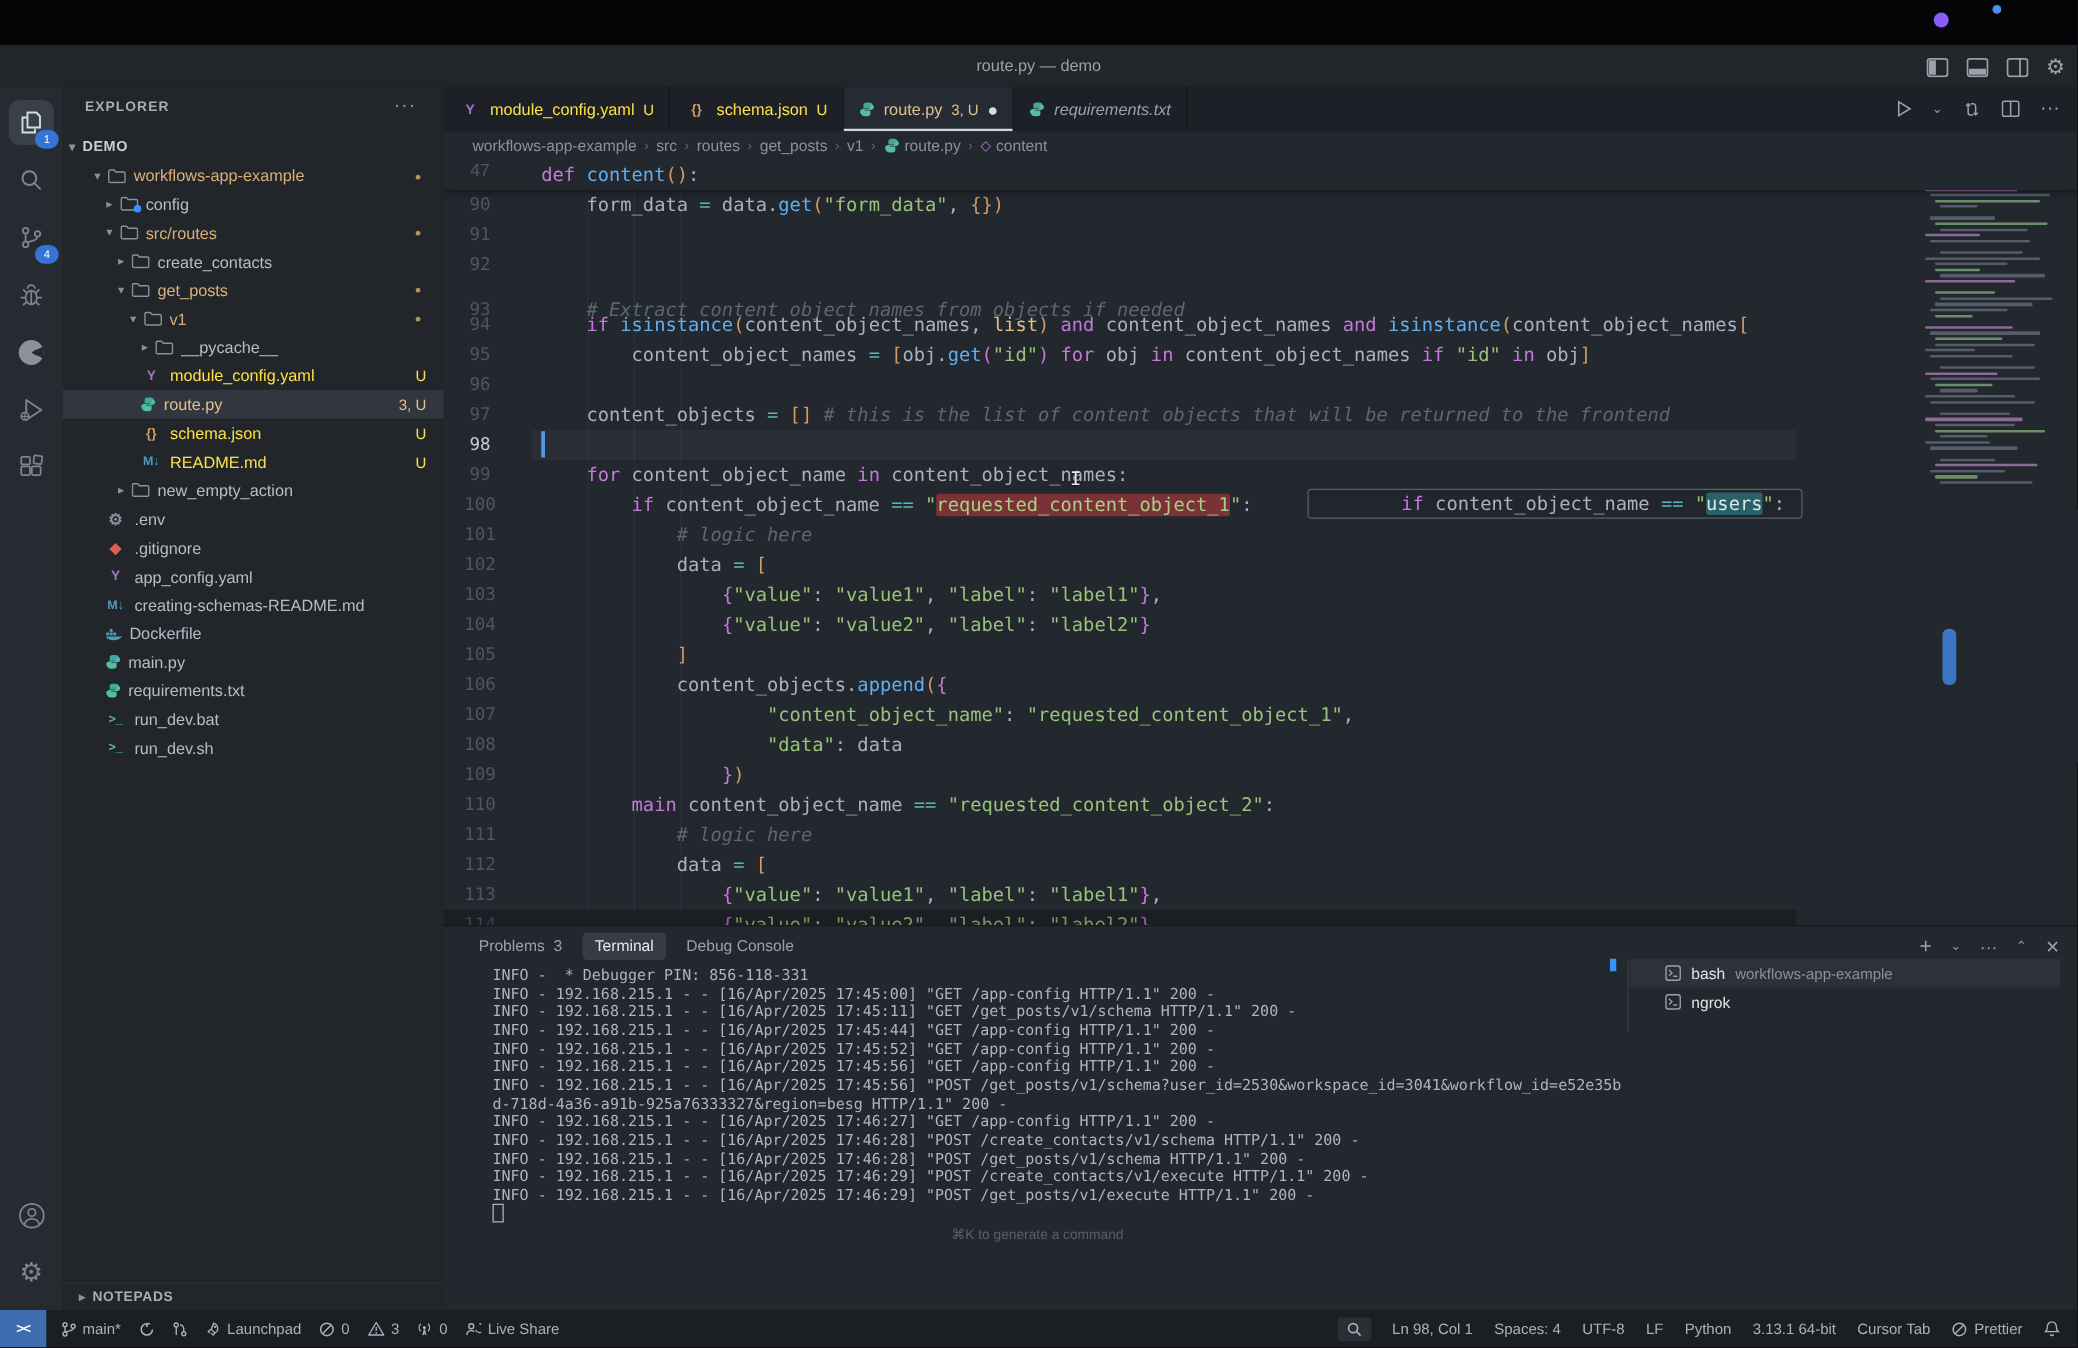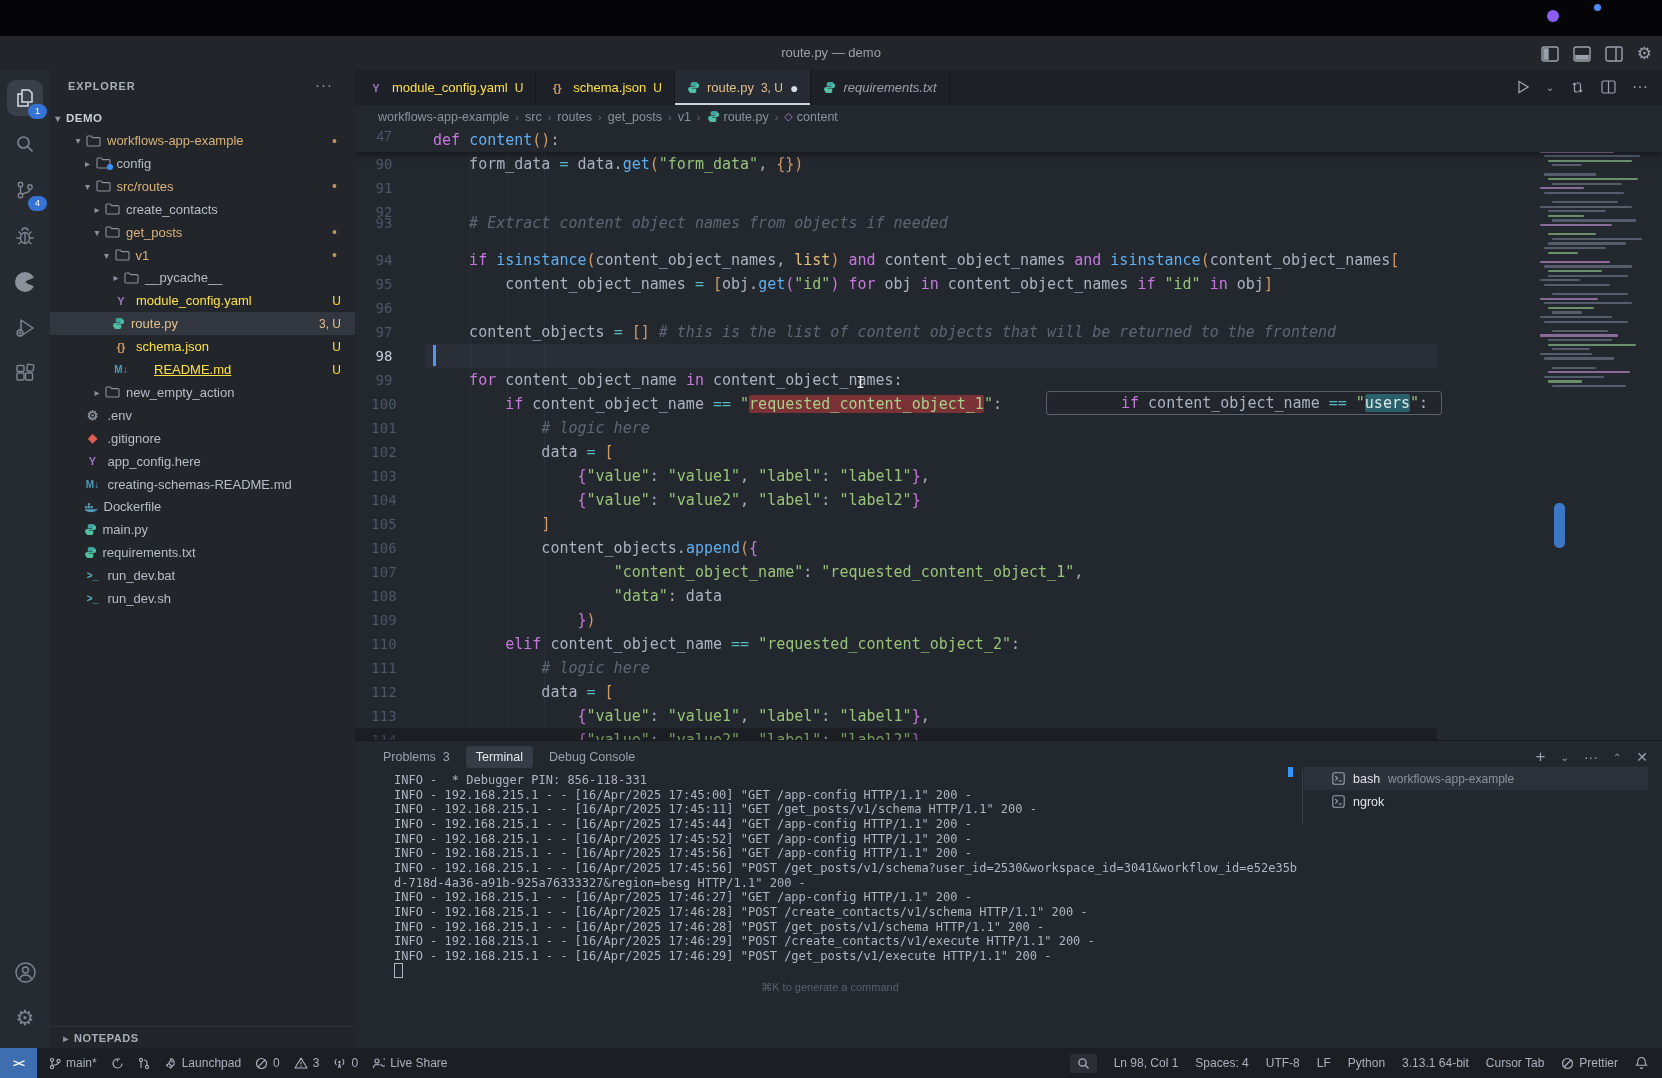--- a/index.html
+++ b/index.html
@@ -307,21 +307,21 @@
           <span style="width:58px;flex:0 0 58px;"></span>
           <span style="width:4px;flex:0 0 4px;"></span>
           <span class="ficon" style="color:#d19a66;">{}</span>
           <span style="margin-left:6px;" class="t-green">schema.json</span>
           <span class="t-right t-green">U</span>
         </div>
         <div class="trow" style="top: 229px;">
           <span style="width:58px;flex:0 0 58px;"></span>
           <span style="width:4px;flex:0 0 4px;"></span>
           <span class="ficon" style="color:#519aba;font-size:10px;">M↓</span>
-          <span style="margin-left:24px;text-decoration:underline;" class="t-green">README.md</span>
+          <span style="margin-left:6px;" class="t-green">README.md</span>
           <span class="t-right t-green">U</span>
         </div>
         <div class="trow" style="top: 251.9px;">
           <span style="width:39px;flex:0 0 39px;"></span>
           <span class="chev">▸</span>
           <span style="position:relative;">
             <svg width="15" height="12" viewBox="0 0 15 12">
               <path d="M1 2 a1 1 0 0 1 1-1 h3.2 l1.4 1.6 H13 a1 1 0 0 1 1 1 V10 a1 1 0 0 1 -1 1 H2 a1 1 0 0 1 -1 -1 Z" fill="none" stroke="#8a919b" stroke-width="1.1"></path>
             </svg>
           </span>
@@ -336,21 +336,21 @@
         <div class="trow" style="top: 297.7px;">
           <span style="width:29.5px;flex:0 0 29.5px;"></span>
           <span style="width:4px;flex:0 0 4px;"></span>
           <span class="ficon" style="color:#e05f54;font-size:12px;">◆</span>
           <span style="margin-left:6px;" class="">.gitignore</span>
         </div>
         <div class="trow" style="top: 320.6px;">
           <span style="width:29.5px;flex:0 0 29.5px;"></span>
           <span style="width:4px;flex:0 0 4px;"></span>
           <span class="ficon" style="color:#a074c4;">Y</span>
-          <span style="margin-left:6px;" class="">app_config.here</span>
+          <span style="margin-left:6px;" class="">app_config.yaml</span>
         </div>
         <div class="trow" style="top: 343.5px;">
           <span style="width:29.5px;flex:0 0 29.5px;"></span>
           <span style="width:4px;flex:0 0 4px;"></span>
           <span class="ficon" style="color:#519aba;font-size:10px;">M↓</span>
           <span style="margin-left:6px;" class="">creating-schemas-README.md</span>
         </div>
         <div class="trow" style="top: 366.4px;">
           <span style="width:29.5px;flex:0 0 29.5px;"></span>
           <span style="width:4px;flex:0 0 4px;"></span>
@@ -500,38 +500,38 @@
     </div>
 
   <div class="abs" id="editor">
     <div class="iguide" style="left:115px;"></div>
     <div class="iguide" style="left:152px;"></div>
     <div class="iguide" style="left:189px;"></div>
     <div id="code-lines">
         <div class="code-line" style="top: 24px;"><span class="lnum">90</span><span class="ctext"><span class="tk-p">    form_data </span><span class="tk-o">=</span><span class="tk-p"> data.</span><span class="tk-f">get</span><span class="tk-b">(</span><span class="tk-s">"form_data"</span><span class="tk-p">, </span><span class="tk-b">{})</span></span></div>
         <div class="code-line" style="top: 48px;"><span class="lnum">91</span></div>
         <div class="code-line" style="top: 72px;"><span class="lnum">92</span><span class="ctext"></span></div>
-        <div class="code-line" style="top: 83px;"><span class="lnum">93</span><span class="ctext"><span class="tk-c">    # Extract content object names from objects if needed</span></span></div>
+        <div class="code-line" style="top: 108px;"><span class="lnum">93</span><span class="ctext"><span class="tk-c">    # Extract content object names from objects if needed</span></span></div>
         <div class="code-line" style="top: 120px;"><span class="lnum">94</span><span class="ctext"><span class="tk-k">    if </span><span class="tk-f">isinstance</span><span class="tk-b">(</span><span class="tk-p">content_object_names, </span><span class="tk-t">list</span><span class="tk-b">)</span><span class="tk-k"> and</span><span class="tk-p"> content_object_names </span><span class="tk-k">and</span><span class="tk-p"> </span><span class="tk-f">isinstance</span><span class="tk-b">(</span><span class="tk-p">content_object_names</span><span class="tk-b">[</span></span></div>
         <div class="code-line" style="top: 144px;"><span class="lnum">95</span><span class="ctext"><span class="tk-p">        content_object_names </span><span class="tk-o">=</span><span class="tk-p"> </span><span class="tk-b">[</span><span class="tk-p">obj.</span><span class="tk-f">get</span><span class="tk-B">(</span><span class="tk-s">"id"</span><span class="tk-B">)</span><span class="tk-k"> for</span><span class="tk-p"> obj </span><span class="tk-k">in</span><span class="tk-p"> content_object_names </span><span class="tk-k">if</span><span class="tk-p"> </span><span class="tk-s">"id"</span><span class="tk-k"> in</span><span class="tk-p"> obj</span><span class="tk-b">]</span></span></div>
         <div class="code-line" style="top: 168px;"><span class="lnum">96</span><span class="ctext"></span></div>
         <div class="code-line" style="top: 192px;"><span class="lnum">97</span><span class="ctext"><span class="tk-p">    content_objects </span><span class="tk-o">=</span><span class="tk-p"> </span><span class="tk-b">[]</span><span class="tk-c"> # this is the list of content objects that will be returned to the frontend</span></span></div>
         <div class="code-line" style="top: 216px;"><span class="cur-line-bg"></span><span class="caret"></span><span class="lnum cur">98</span><span class="ctext"></span></div>
         <div class="code-line" style="top: 240px;"><span class="lnum">99</span><span class="ctext"><span class="tk-k">    for</span><span class="tk-p"> content_object_name </span><span class="tk-k">in</span><span class="tk-p"> content_object_names:</span></span></div>
         <div class="code-line" style="top: 264px;"><span class="lnum">100</span><span class="ctext"><span class="tk-k">        if</span><span class="tk-p"> content_object_name </span><span class="tk-o">==</span><span class="tk-p"> </span><span class="tk-s">"</span><span class="tk-sh">requested_content_object_1</span><span class="tk-s">"</span><span class="tk-p">:</span></span></div>
         <div class="code-line" style="top: 288px;"><span class="lnum">101</span><span class="ctext"><span class="tk-c">            # logic here</span></span></div>
         <div class="code-line" style="top: 312px;"><span class="lnum">102</span><span class="ctext"><span class="tk-p">            data </span><span class="tk-o">=</span><span class="tk-p"> </span><span class="tk-b">[</span></span></div>
         <div class="code-line" style="top: 336px;"><span class="lnum">103</span><span class="ctext"><span class="tk-p">                </span><span class="tk-B">{</span><span class="tk-s">"value"</span><span class="tk-p">: </span><span class="tk-s">"value1"</span><span class="tk-p">, </span><span class="tk-s">"label"</span><span class="tk-p">: </span><span class="tk-s">"label1"</span><span class="tk-B">}</span><span class="tk-p">,</span></span></div>
         <div class="code-line" style="top: 360px;"><span class="lnum">104</span><span class="ctext"><span class="tk-p">                </span><span class="tk-B">{</span><span class="tk-s">"value"</span><span class="tk-p">: </span><span class="tk-s">"value2"</span><span class="tk-p">, </span><span class="tk-s">"label"</span><span class="tk-p">: </span><span class="tk-s">"label2"</span><span class="tk-B">}</span></span></div>
         <div class="code-line" style="top: 384px;"><span class="lnum">105</span><span class="ctext"><span class="tk-p">            </span><span class="tk-b">]</span></span></div>
         <div class="code-line" style="top: 408px;"><span class="lnum">106</span><span class="ctext"><span class="tk-p">            content_objects.</span><span class="tk-f">append</span><span class="tk-b">(</span><span class="tk-B">{</span></span></div>
         <div class="code-line" style="top: 432px;"><span class="lnum">107</span><span class="ctext"><span class="tk-p">                    </span><span class="tk-s">"content_object_name"</span><span class="tk-p">: </span><span class="tk-s">"requested_content_object_1"</span><span class="tk-p">,</span></span></div>
         <div class="code-line" style="top: 456px;"><span class="lnum">108</span><span class="ctext"><span class="tk-p">                    </span><span class="tk-s">"data"</span><span class="tk-p">: data</span></span></div>
         <div class="code-line" style="top: 480px;"><span class="lnum">109</span><span class="ctext"><span class="tk-p">                </span><span class="tk-B">}</span><span class="tk-b">)</span></span></div>
-        <div class="code-line" style="top: 504px;"><span class="lnum">110</span><span class="ctext"><span class="tk-k">        elif</span><span class="tk-p"> content_object_name </span><span class="tk-o">==</span><span class="tk-p"> </span><span class="tk-s">"requested_content_object_2"</span><span class="tk-p">:</span></span></div>
+        <div class="code-line" style="top: 504px;"><span class="lnum">110</span><span class="ctext"><span class="tk-k">        main</span><span class="tk-p"> content_object_name </span><span class="tk-o">==</span><span class="tk-p"> </span><span class="tk-s">"requested_content_object_2"</span><span class="tk-p">:</span></span></div>
         <div class="code-line" style="top: 528px;"><span class="lnum">111</span><span class="ctext"><span class="tk-c">            # logic here</span></span></div>
         <div class="code-line" style="top: 552px;"><span class="lnum">112</span><span class="ctext"><span class="tk-p">            data </span><span class="tk-o">=</span><span class="tk-p"> </span><span class="tk-b">[</span></span></div>
         <div class="code-line" style="top: 576px;"><span class="lnum">113</span><span class="ctext"><span class="tk-p">                </span><span class="tk-B">{</span><span class="tk-s">"value"</span><span class="tk-p">: </span><span class="tk-s">"value1"</span><span class="tk-p">, </span><span class="tk-s">"label"</span><span class="tk-p">: </span><span class="tk-s">"label1"</span><span class="tk-B">}</span><span class="tk-p">,</span></span></div>
         <div class="code-line" style="top: 600px;"><span class="lnum">114</span><span class="ctext"><span class="tk-p">                </span><span class="tk-B">{</span><span class="tk-s">"value"</span><span class="tk-p">: </span><span class="tk-s">"value2"</span><span class="tk-p">, </span><span class="tk-s">"label"</span><span class="tk-p">: </span><span class="tk-s">"label2"</span><span class="tk-B">}</span></span></div>
       </div>
     <div id="sticky">
         <span class="lnum">47</span>
         <span class="ctext code-line" style="position:absolute;top:0;"><span class="tk-k">def </span><span class="tk-f">content</span><span class="tk-b">()</span><span class="tk-p">:</span></span>
       </div>
     <div id="suggestion"><span class="tk-k">if</span><span class="tk-p"> content_object_name </span><span class="tk-o">==</span><span class="tk-p"> </span><span class="tk-s">"</span><span class="tk-su">users</span><span class="tk-s">"</span><span class="tk-p">:</span></div>

